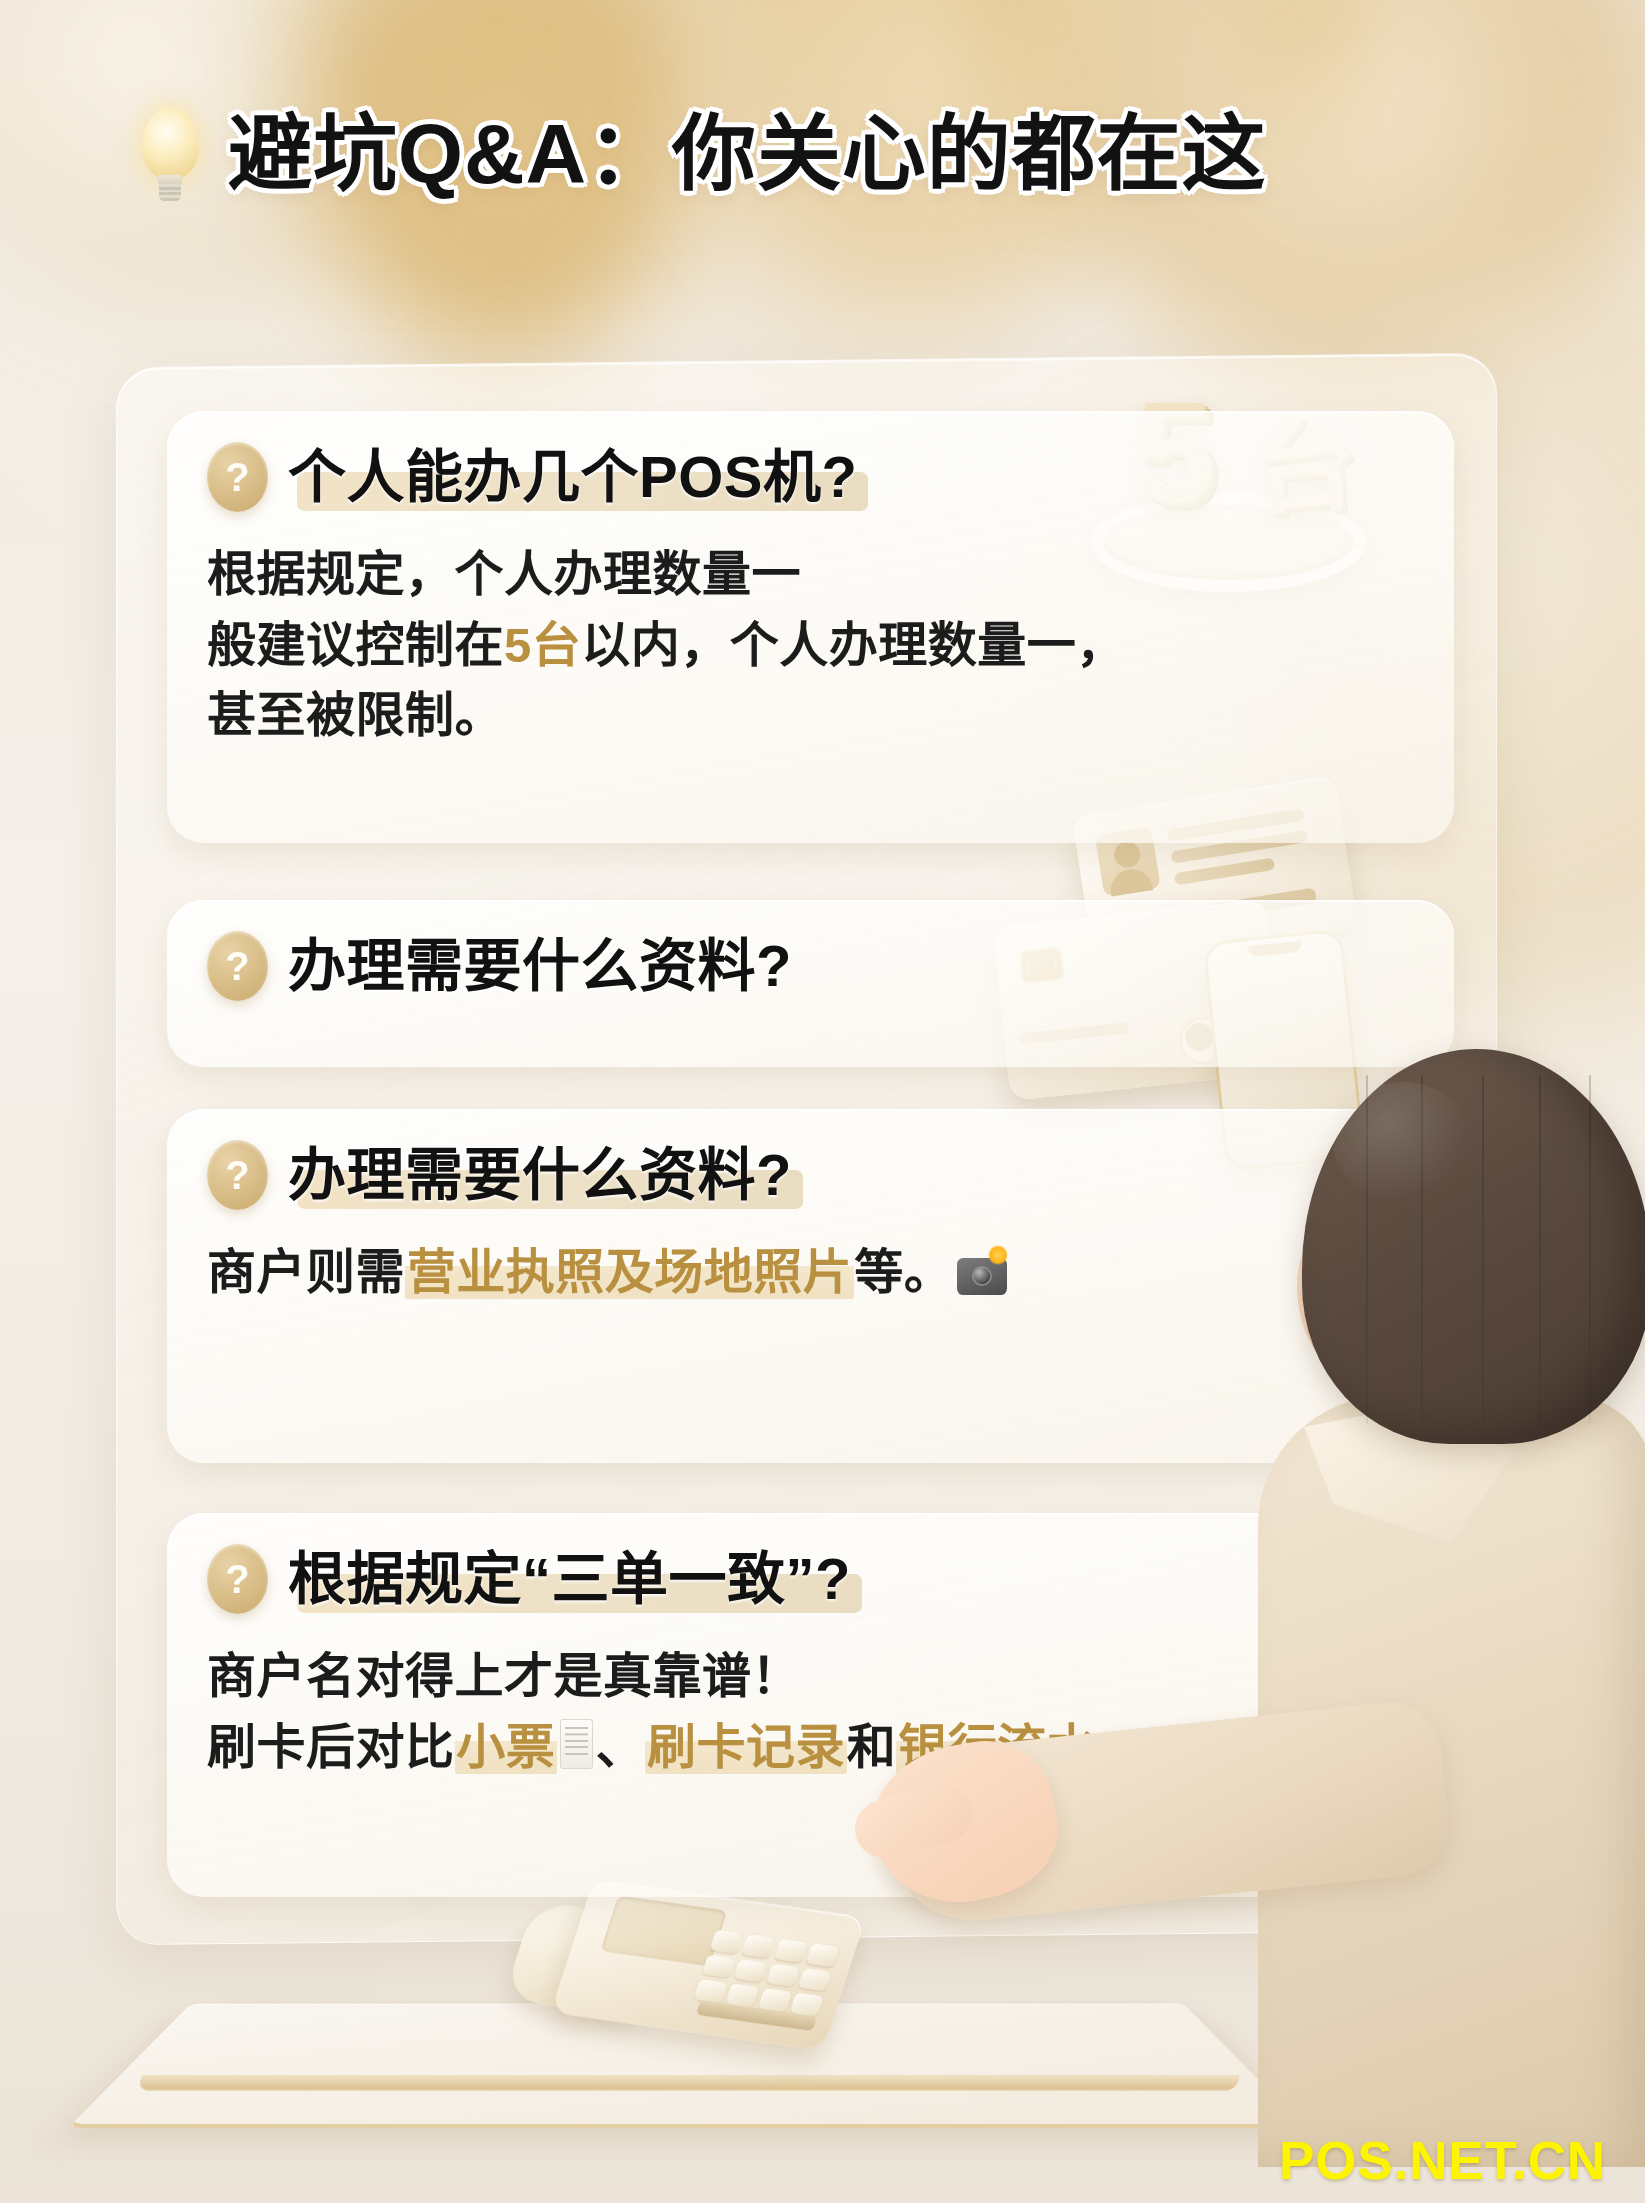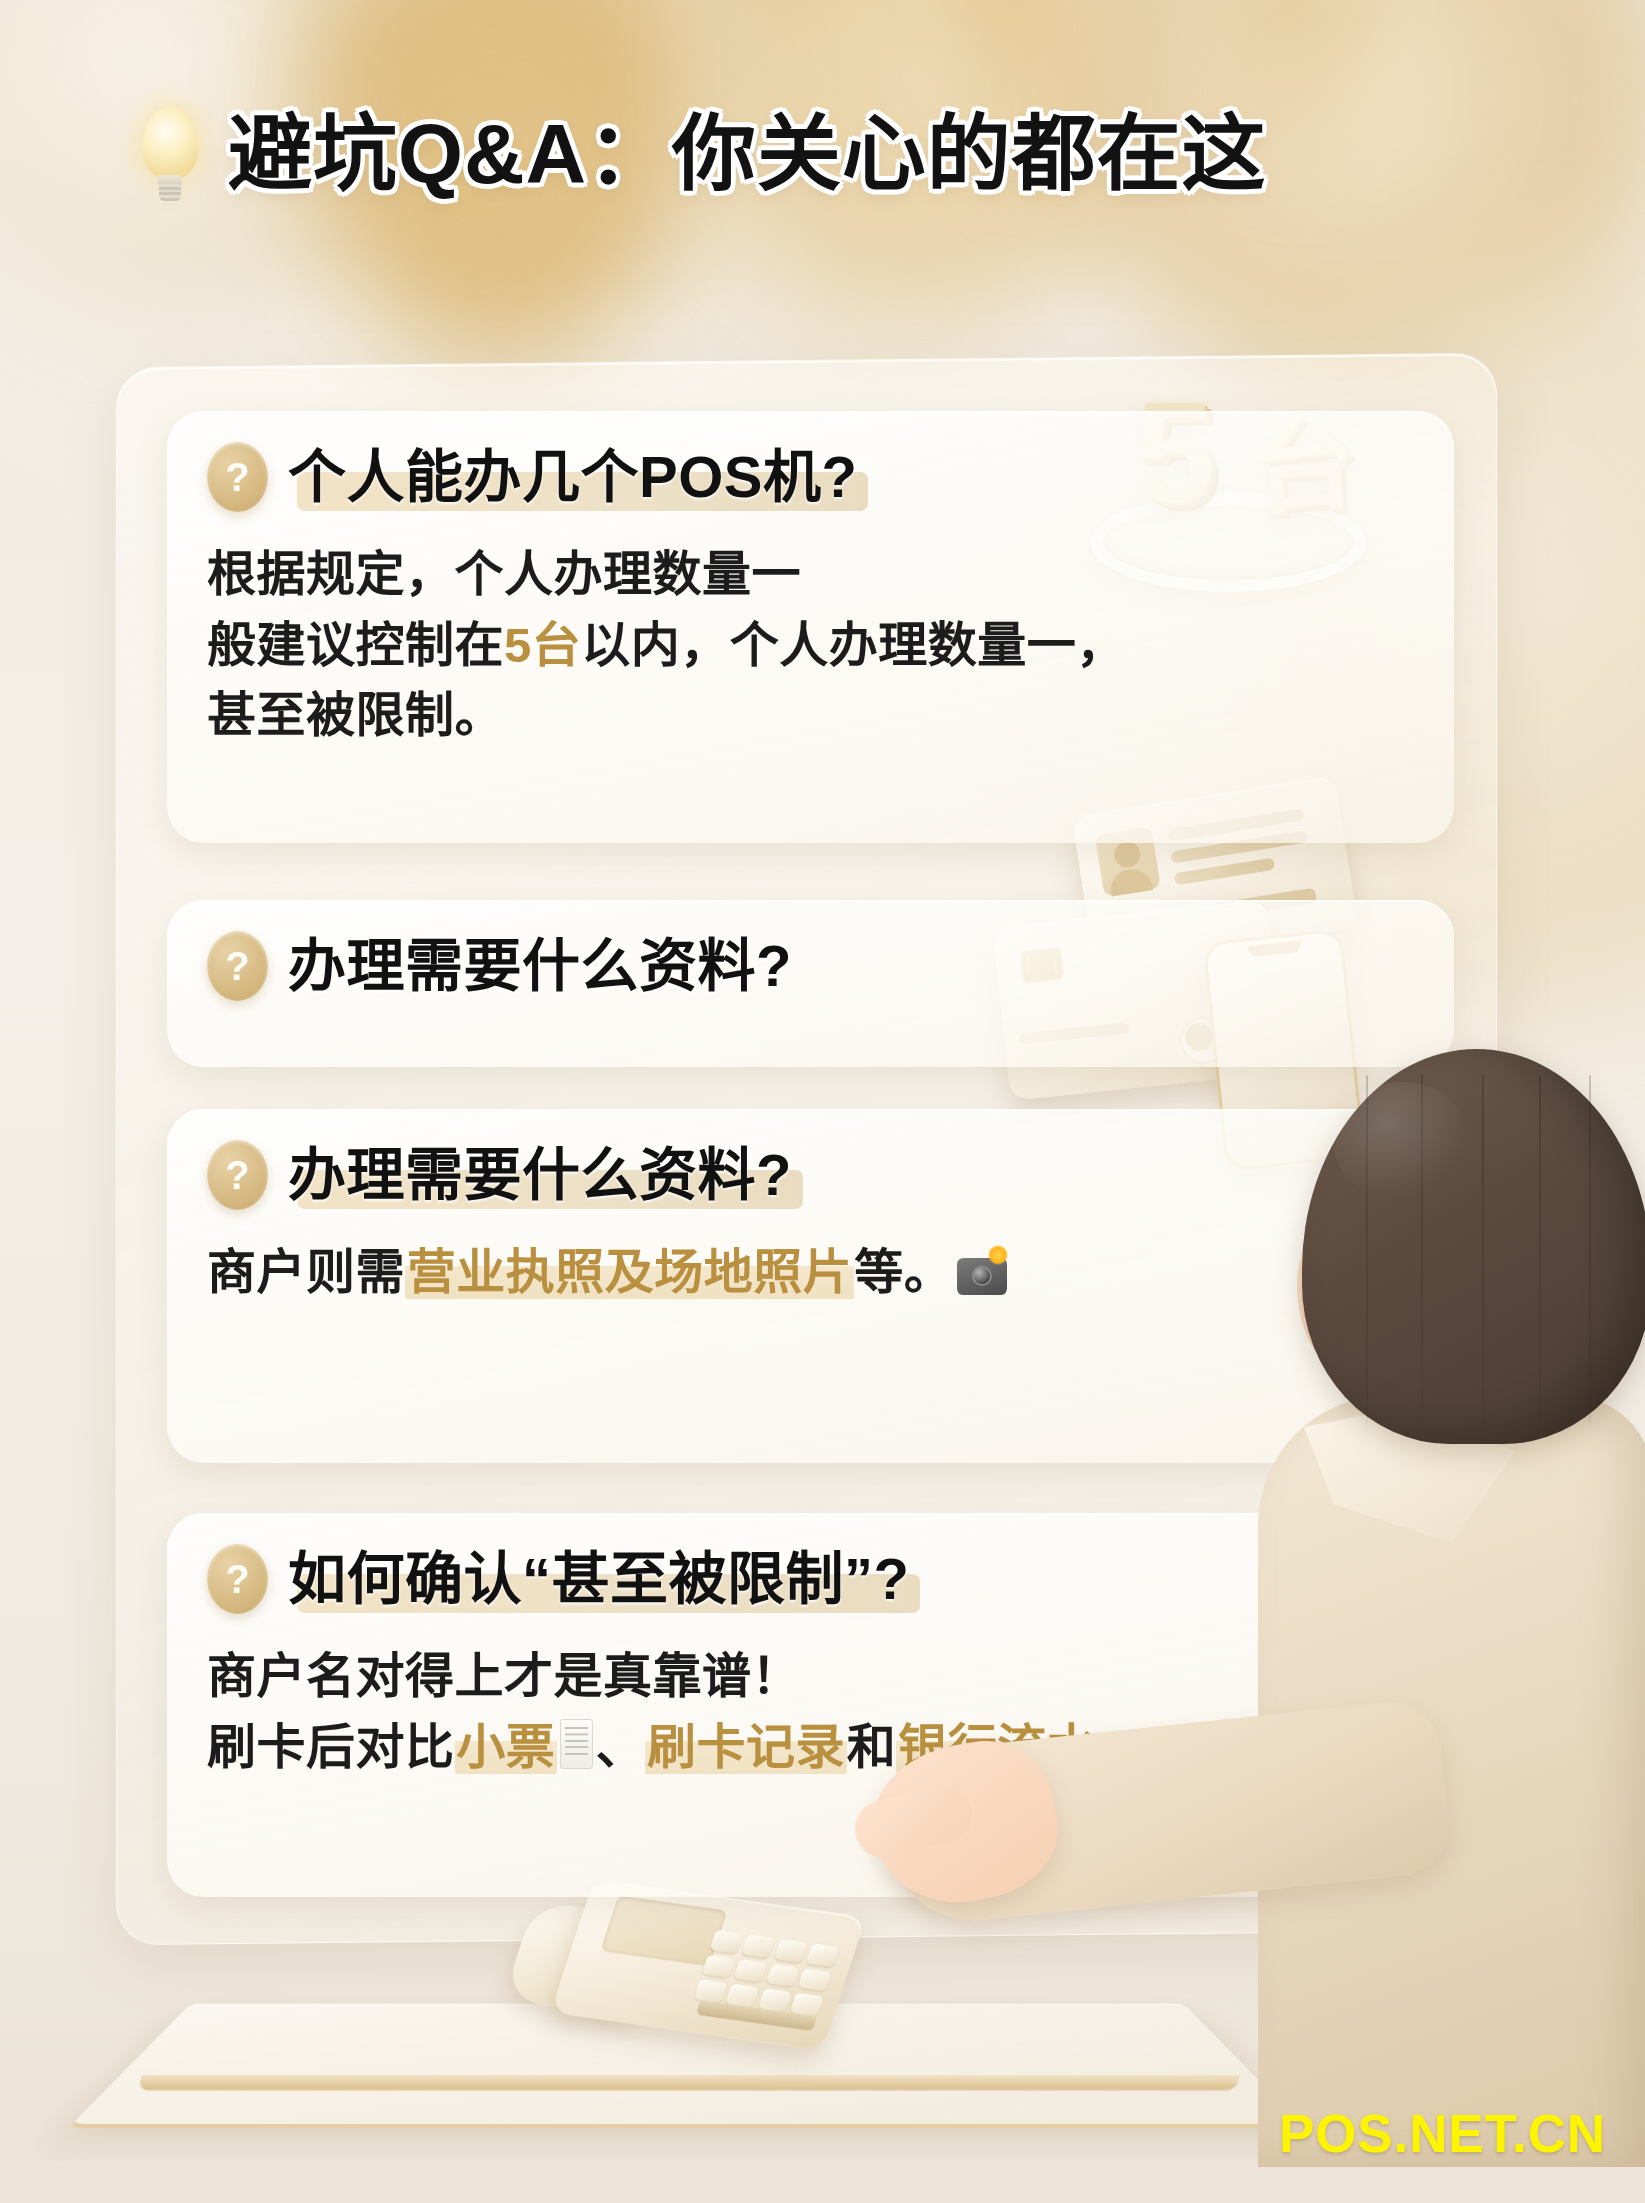--- a/index.html
+++ b/index.html
@@ -314,21 +314,21 @@
   .pos-slot{ position:absolute; left:191px; top:125px; width:118px; height:14.7px; border-radius:5.5px;
     background:linear-gradient(180deg,#e5d6b6,#cdb88e);}
   .pos-printer{
     position:absolute; left:0; top:50px; width:138px; height:101px; border-radius:37px 14.7px 14.7px 37px;
     background:linear-gradient(160deg,#fdfaf2,#ebddc0);
     box-shadow:0 11px 20px rgba(170,144,104,.26);
   }
 
   
   .watermark{
-    position:absolute; right:40px; bottom:44px; z-index:60;
+    position:absolute; right:40px; bottom:17px; z-index:60;
     font-size:53px; font-weight:700; letter-spacing:0.9px;
     color:#fdf500; line-height:1;
     text-shadow:0 1.8px 3.7px rgba(120,100,60,.35);
   }
 </style>
 </head>
 <body>
 
 <div id="stage">
 
@@ -461,21 +461,21 @@
         <span>商户则需</span><span class="hi">营业执照及场地照片</span><span>等。</span><span class="ic-camera"><span class="flash"></span></span>
       </div>
     </div>
   </div>
 
   <div class="card" id="card-4">
     <div class="q-head">
       <div class="q-badge">?</div>
       <div class="q-title-wrap">
         <span class="q-hl"></span>
-        <span class="q-title">如何确认“甚至被限制”?</span>
+        <span class="q-title">根据规定“三单一致”?</span>
       </div>
     </div>
     <div class="q-body">
       <div>
         <span>商户名对得上才是真靠谱！</span>
       </div>
       <div>
         <span>刷卡后对比</span><span class="hi">小票</span><span class="ic-receipt"></span><span>、</span><span class="hi">刷卡记录</span><span>和</span><span class="hi">银行流水</span><span>，</span>
       </div>
     </div>

